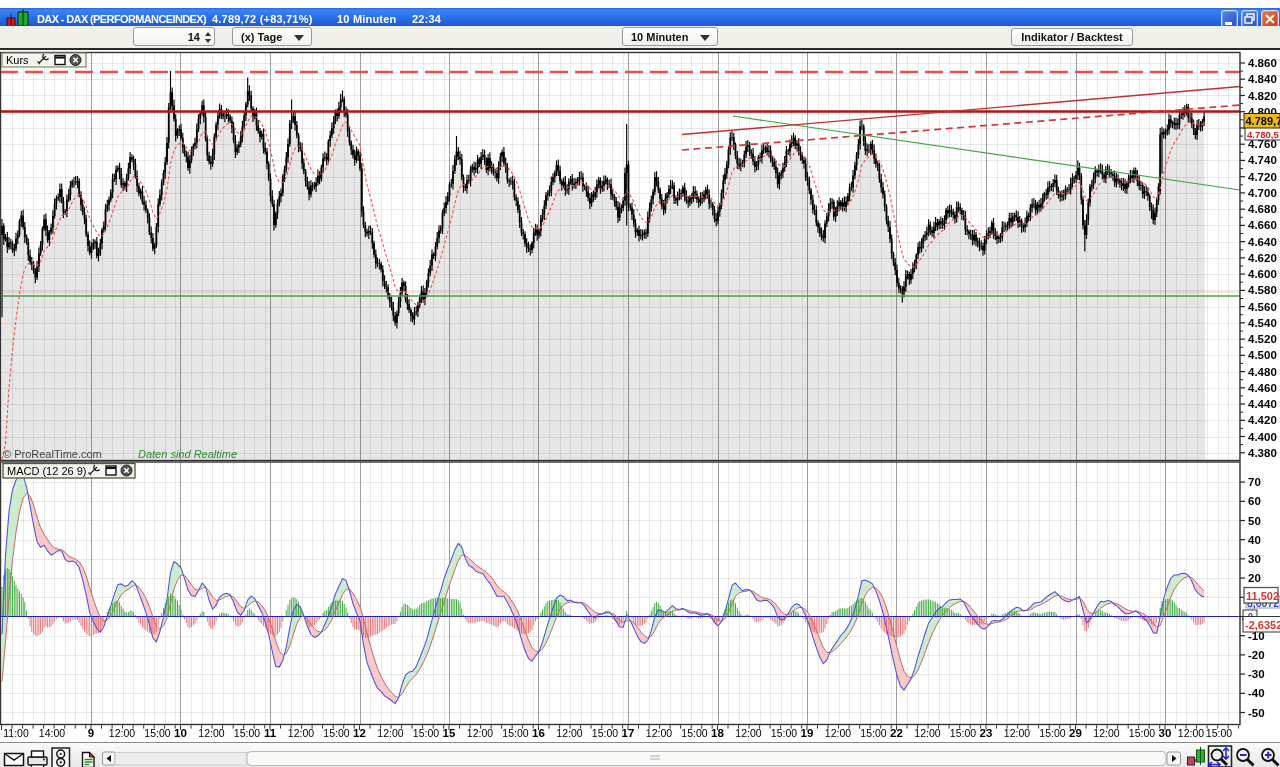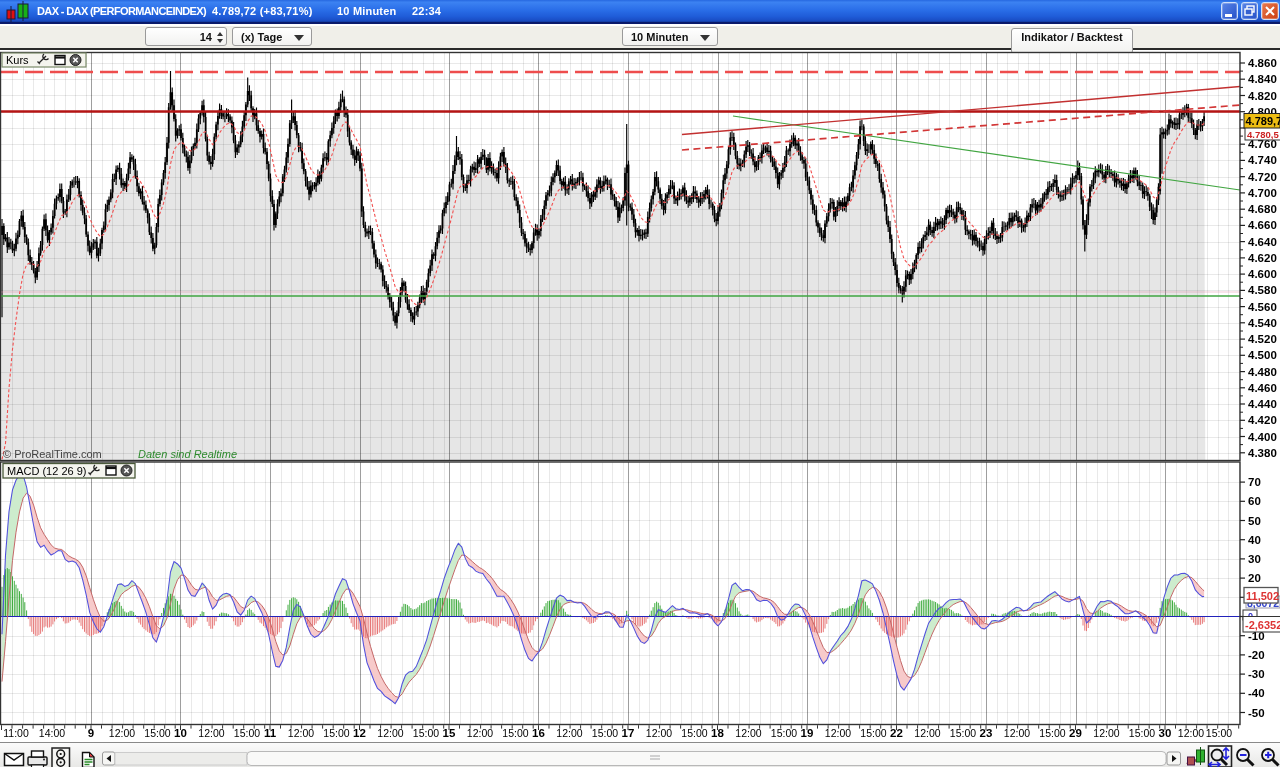--- a/index.html
+++ b/index.html
@@ -1,15 +1,15 @@
 <!DOCTYPE html>
 <html><head><meta charset="utf-8"><style>
 *{margin:0;padding:0;box-sizing:border-box}
 body{width:1280px;height:767px;overflow:hidden;font-family:"Liberation Sans",sans-serif;background:#fff;position:relative}
-.titlebar{position:absolute;left:0;top:0;width:1280px;height:24px;background:linear-gradient(180deg,#2668e0 0%,#3c82f2 10%,#2a6ee8 45%,#1f5cd8 75%,#1a4ec6 92%,#123a9e 100%);border-bottom:2px solid #0a1a6a}
+.titlebar{position:absolute;left:0;top:8px;width:1280px;height:24px;background:linear-gradient(180deg,#2668e0 0%,#3c82f2 10%,#2a6ee8 45%,#1f5cd8 75%,#1a4ec6 92%,#123a9e 100%);border-bottom:2px solid #0a1a6a}
 .ttext{position:absolute;top:5px;font-size:11px;font-weight:bold;color:#fff;letter-spacing:.2px}
 .wbtn{position:absolute;top:2px;width:17px;height:18px;border-radius:3px;border:1px solid #cfe0fa;box-shadow:inset 0 0 0 1px rgba(255,255,255,.25)}
 .toolbar{position:absolute;left:0;top:26px;width:1280px;height:24px;background:#f0efe9;border-bottom:2px solid #2a2a2a}
 .tool{position:absolute;background:linear-gradient(180deg,#ffffff,#f2f2f0);border:1px solid #9a9a9a;border-radius:3px;font-size:11px;font-weight:bold;color:#111}
 .statusbar{position:absolute;left:0;top:742px;width:1280px;height:25px;background:linear-gradient(180deg,#fbfbfb,#e8e8e6);border-top:1px solid #8a8a8a}
 </style></head><body>
 <div class="titlebar">
  <svg width="34" height="24" style="position:absolute;left:2px;top:0">
   <rect x="5" y="10" width="8" height="9" fill="#e01010" stroke="#1a1a3a"></rect>
       <line x1="9" y1="6" x2="9" y2="22" stroke="#1a1a3a"></line>
@@ -25,40 +25,40 @@
       </svg></div>
  <div class="wbtn" style="left:1241px;background:linear-gradient(135deg,#5a86e8,#2450c8)"><svg width="15" height="16">
         <rect x="5" y="3" width="7" height="6" fill="none" stroke="#fff" stroke-width="1.4"></rect>
         <rect x="3" y="6" width="7" height="6" fill="#3560d0" stroke="#fff" stroke-width="1.4"></rect>
       </svg></div>
  <div class="wbtn" style="left:1261px;width:18px;background:linear-gradient(135deg,#e87a50,#cc3d10)"><svg width="16" height="16">
         <path d="M4 4 L12 12 M12 4 L4 12" stroke="#fff" stroke-width="2"></path>
       </svg></div>
 </div>
 <div class="toolbar">
- <div class="tool" style="left:145px;top:1px;width:82px;height:19px">
+ <div class="tool" style="left:133px;top:1px;width:82px;height:19px">
       <span style="position:absolute;right:14px;top:3px">14</span>
    <svg width="10" height="19" style="position:absolute;right:1px;top:0">
         <path d="M5 4 l3 4 h-6 z" fill="#333"></path>
         <path d="M5 15 l3 -4 h-6 z" fill="#333"></path>
       </svg>
     </div>
  <div class="tool" style="left:232px;top:1px;width:80px;height:19px">
       <span style="position:absolute;left:8px;top:3px">(x) Tage</span>
    <svg width="16" height="19" style="position:absolute;right:3px;top:0">
         <path d="M2 7 l5 6 5-6 z" fill="#333"></path>
       </svg>
     </div>
  <div class="tool" style="left:622px;top:1px;width:96px;height:19px">
       <span style="position:absolute;left:8px;top:3px">10 Minuten</span>
    <svg width="16" height="19" style="position:absolute;right:3px;top:0">
         <path d="M2 7 l5 6 5-6 z" fill="#333"></path>
       </svg>
     </div>
- <div class="tool" style="left:1011px;top:2px;width:122px;height:26px;text-align:center"><span style="position:relative;top:2px">Indikator / Backtest</span></div>
+ <div class="tool" style="left:1011px;top:2px;width:122px;height:18px;text-align:center"><span style="position:relative;top:2px">Indikator / Backtest</span></div>
 </div>
 <svg width="1280" height="741" viewBox="0 0 1280 741" style="position:absolute;left:0;top:0;font-family:'Liberation Sans',sans-serif">
     <rect x="0" y="52" width="1280" height="689" fill="#ffffff"></rect>
     <polygon points="2,226.1 5.5,237.6 9,242.4 12.5,250.6 16,238.6 19.5,221 23.1,227.1 26.6,242.3 30.1,262.3 33.6,271.2 37.1,266.2 40.6,245.1 44.1,219.3 47.6,240.3 51.1,227.8 54.6,203.8 58.2,196.9 61.7,200.9 65.2,211.5 68.7,194.7 72.2,181.4 75.7,182.5 79.2,195 82.7,212.7 86.2,234.5 89.7,252.8 93.3,243.3 96.8,255.7 100.3,243.5 103.8,225.5 107.3,205.1 110.8,192.5 114.3,179.3 117.8,167.7 121.3,185.2 124.8,186.4 128.4,168.5 131.9,159.4 135.4,176.1 138.9,193.6 142.4,201.8 145.9,210.5 149.4,232.3 152.9,248.7 156.4,226.9 159.9,194.9 163.5,173 167,142.7 170.5,92.2 174,118.9 177.5,130.4 181,138 184.5,153.8 188,168 191.5,150.2 195,142.8 198.5,118.6 202.1,105.2 205.6,138.9 209.1,161.7 212.6,154.2 216.1,124.6 219.6,109.2 223.1,116.6 226.6,114.1 230.1,120.5 233.6,140.4 237.2,147.4 240.7,136.6 244.2,115.2 247.7,90.9 251.2,108.2 254.7,113.3 258.2,130.9 261.7,134.1 265.2,151.7 268.7,178.5 272.3,204 275.8,213.4 279.3,196.6 282.8,176.4 286.3,157.5 289.8,123.3 293.3,116.3 296.8,135.3 300.3,148.6 303.8,171.3 307.4,186.8 310.9,185.5 314.4,186.5 317.9,175 321.4,167.4 324.9,157.3 328.4,141.2 331.9,128.1 335.4,112.3 338.9,107.2 342.5,99.3 346,114.8 349.5,142.4 353,155.5 356.5,151.3 360,168.4 363.5,225 367,233.4 370.5,232.1 374,254.4 377.5,263.9 381.1,269.5 384.6,286 388.1,296.6 391.6,307.4 395.1,322.8 398.6,302.1 402.1,282.4 405.6,299.7 409.1,309.9 412.6,319.5 416.2,311.4 419.7,297.6 423.2,299.6 426.7,282.1 430.2,265.4 433.7,255.8 437.2,237.7 440.7,228.4 444.2,208.1 447.7,196.1 451.3,183.8 454.8,159.7 458.3,157 461.8,177.1 465.3,187.9 468.8,180.9 472.3,166.8 475.8,168 479.3,163.7 482.8,154.7 486.4,169.7 489.9,168.2 493.4,172.2 496.9,178.2 500.4,156.6 503.9,163.4 507.4,180.2 510.9,181.1 514.4,197.1 517.9,210 521.5,232.7 525,243.3 528.5,248.6 532,243.1 535.5,229.6 539,230.9 542.5,214.7 546,195.3 549.5,190.8 553,177.3 556.5,165.1 560.1,181 563.6,181.7 567.1,189.5 570.6,179.3 574.1,183.5 577.6,179.9 581.1,177.2 584.6,186.8 588.1,198.1 591.6,194.6 595.2,192.2 598.7,180.2 602.2,185.9 605.7,179.6 609.2,184.3 612.7,196.3 616.2,206.7 619.7,207.8 623.2,200.4 626.7,164.6 630.3,207.4 633.8,223.3 637.3,230 640.8,234.8 644.3,232.4 647.8,217.1 651.3,199.2 654.8,177 658.3,189.5 661.8,205.8 665.4,198.2 668.9,188.7 672.4,185.6 675.9,200.4 679.4,194.2 682.9,187.5 686.4,200.6 689.9,197.4 693.4,191.5 696.9,199.5 700.5,197.7 704,194.1 707.5,195 711,204.1 714.5,218.8 718,211.4 721.5,193.1 725,173.4 728.5,149.3 732,137 735.5,155.7 739.1,165.9 742.6,162.2 746.1,146.7 749.6,152.5 753.1,161.6 756.6,164.8 760.1,158.1 763.6,147.7 767.1,151.9 770.6,158.9 774.2,166.4 777.7,184.2 781.2,172.8 784.7,161.8 788.2,151.2 791.7,140.9 795.2,145.4 798.7,151.6 802.2,160 805.7,177.3 809.3,190.3 812.8,210 816.3,222.5 819.8,233.2 823.3,238 826.8,216.3 830.3,203.5 833.8,216.7 837.3,206 840.8,206.2 844.4,207 847.9,195.8 851.4,187.5 854.9,165.3 858.4,144.3 861.9,126.4 865.4,151.1 868.9,149.2 872.4,150.1 875.9,163.9 879.4,179 883,194.6 886.5,220.6 890,239.1 893.5,262.2 897,282.9 900.5,289.7 904,286.8 907.5,274.1 911,274 914.5,264.1 918.1,246.9 921.6,243.2 925.1,234.9 928.6,224.7 932.1,232.9 935.6,222.8 939.1,221.3 942.6,224.7 946.1,210 949.6,210.3 953.2,214.8 956.7,207.2 960.2,210.3 963.7,216.6 967.2,231.3 970.7,235.8 974.2,234.7 977.7,243.4 981.2,246.1 984.7,239 988.3,232.9 991.8,222.7 995.3,236.1 998.8,237 1002.3,226.9 1005.8,225.6 1009.3,218 1012.8,216.4 1016.3,217 1019.8,220.5 1023.4,227.5 1026.9,215.6 1030.4,207.6 1033.9,203.7 1037.4,204.8 1040.9,203.7 1044.4,193.6 1047.9,187.3 1051.4,186.8 1054.9,180 1058.4,194.4 1062,195.5 1065.5,189.3 1069,189.6 1072.5,178 1076,175.1 1079.5,176.1 1083,225.3 1086.5,219.9 1090,186.4 1093.5,178.3 1097.1,172.3 1100.6,169.4 1104.1,178.3 1107.6,170.9 1111.1,173.9 1114.6,182.5 1118.1,180.4 1121.6,186.1 1125.1,189 1128.6,178.4 1132.2,178.1 1135.7,175.2 1139.2,185.8 1142.7,194 1146.2,192 1149.7,206.7 1153.2,220.1 1156.7,200.2 1160.2,134.5 1163.7,134.2 1167.3,129.7 1170.8,123.4 1174.3,125 1177.8,124.6 1181.3,114.8 1184.8,110.6 1188.3,117.7 1191.8,123.6 1195.3,135 1198.8,125.6 1202.4,121.2 1204.1,116.2 1205.3,460.5 2,460.5" fill="#e6e6e6"></polygon>
     <path d="M12.5 52.5V460.5 M12.5 462V724.5 M23.5 52.5V460.5 M23.5 462V724.5 M33.5 52.5V460.5 M33.5 462V724.5 M44.5 52.5V460.5 M44.5 462V724.5 M54.5 52.5V460.5 M54.5 462V724.5 M65.5 52.5V460.5 M65.5 462V724.5 M75.5 52.5V460.5 M75.5 462V724.5 M86.5 52.5V460.5 M86.5 462V724.5 M102.5 52.5V460.5 M102.5 462V724.5 M112.5 52.5V460.5 M112.5 462V724.5 M123.5 52.5V460.5 M123.5 462V724.5 M133.5 52.5V460.5 M133.5 462V724.5 M144.5 52.5V460.5 M144.5 462V724.5 M154.5 52.5V460.5 M154.5 462V724.5 M165.5 52.5V460.5 M165.5 462V724.5 M175.5 52.5V460.5 M175.5 462V724.5 M191.5 52.5V460.5 M191.5 462V724.5 M202.5 52.5V460.5 M202.5 462V724.5 M212.5 52.5V460.5 M212.5 462V724.5 M223.5 52.5V460.5 M223.5 462V724.5 M233.5 52.5V460.5 M233.5 462V724.5 M244.5 52.5V460.5 M244.5 462V724.5 M254.5 52.5V460.5 M254.5 462V724.5 M265.5 52.5V460.5 M265.5 462V724.5 M281.5 52.5V460.5 M281.5 462V724.5 M291.5 52.5V460.5 M291.5 462V724.5 M302.5 52.5V460.5 M302.5 462V724.5 M312.5 52.5V460.5 M312.5 462V724.5 M323.5 52.5V460.5 M323.5 462V724.5 M333.5 52.5V460.5 M333.5 462V724.5 M344.5 52.5V460.5 M344.5 462V724.5 M354.5 52.5V460.5 M354.5 462V724.5 M370.5 52.5V460.5 M370.5 462V724.5 M381.5 52.5V460.5 M381.5 462V724.5 M391.5 52.5V460.5 M391.5 462V724.5 M402.5 52.5V460.5 M402.5 462V724.5 M412.5 52.5V460.5 M412.5 462V724.5 M423.5 52.5V460.5 M423.5 462V724.5 M433.5 52.5V460.5 M433.5 462V724.5 M444.5 52.5V460.5 M444.5 462V724.5 M460.5 52.5V460.5 M460.5 462V724.5 M470.5 52.5V460.5 M470.5 462V724.5 M481.5 52.5V460.5 M481.5 462V724.5 M491.5 52.5V460.5 M491.5 462V724.5 M502.5 52.5V460.5 M502.5 462V724.5 M512.5 52.5V460.5 M512.5 462V724.5 M523.5 52.5V460.5 M523.5 462V724.5 M533.5 52.5V460.5 M533.5 462V724.5 M549.5 52.5V460.5 M549.5 462V724.5 M560.5 52.5V460.5 M560.5 462V724.5 M570.5 52.5V460.5 M570.5 462V724.5 M581.5 52.5V460.5 M581.5 462V724.5 M591.5 52.5V460.5 M591.5 462V724.5 M602.5 52.5V460.5 M602.5 462V724.5 M612.5 52.5V460.5 M612.5 462V724.5 M623.5 52.5V460.5 M623.5 462V724.5 M639.5 52.5V460.5 M639.5 462V724.5 M649.5 52.5V460.5 M649.5 462V724.5 M660.5 52.5V460.5 M660.5 462V724.5 M670.5 52.5V460.5 M670.5 462V724.5 M681.5 52.5V460.5 M681.5 462V724.5 M691.5 52.5V460.5 M691.5 462V724.5 M702.5 52.5V460.5 M702.5 462V724.5 M712.5 52.5V460.5 M712.5 462V724.5 M728.5 52.5V460.5 M728.5 462V724.5 M739.5 52.5V460.5 M739.5 462V724.5 M749.5 52.5V460.5 M749.5 462V724.5 M760.5 52.5V460.5 M760.5 462V724.5 M770.5 52.5V460.5 M770.5 462V724.5 M781.5 52.5V460.5 M781.5 462V724.5 M791.5 52.5V460.5 M791.5 462V724.5 M802.5 52.5V460.5 M802.5 462V724.5 M818.5 52.5V460.5 M818.5 462V724.5 M828.5 52.5V460.5 M828.5 462V724.5 M839.5 52.5V460.5 M839.5 462V724.5 M849.5 52.5V460.5 M849.5 462V724.5 M860.5 52.5V460.5 M860.5 462V724.5 M870.5 52.5V460.5 M870.5 462V724.5 M881.5 52.5V460.5 M881.5 462V724.5 M891.5 52.5V460.5 M891.5 462V724.5 M907.5 52.5V460.5 M907.5 462V724.5 M918.5 52.5V460.5 M918.5 462V724.5 M928.5 52.5V460.5 M928.5 462V724.5 M939.5 52.5V460.5 M939.5 462V724.5 M949.5 52.5V460.5 M949.5 462V724.5 M960.5 52.5V460.5 M960.5 462V724.5 M970.5 52.5V460.5 M970.5 462V724.5 M981.5 52.5V460.5 M981.5 462V724.5 M997.5 52.5V460.5 M997.5 462V724.5 M1007.5 52.5V460.5 M1007.5 462V724.5 M1018.5 52.5V460.5 M1018.5 462V724.5 M1028.5 52.5V460.5 M1028.5 462V724.5 M1039.5 52.5V460.5 M1039.5 462V724.5 M1049.5 52.5V460.5 M1049.5 462V724.5 M1060.5 52.5V460.5 M1060.5 462V724.5 M1070.5 52.5V460.5 M1070.5 462V724.5 M1086.5 52.5V460.5 M1086.5 462V724.5 M1097.5 52.5V460.5 M1097.5 462V724.5 M1107.5 52.5V460.5 M1107.5 462V724.5 M1118.5 52.5V460.5 M1118.5 462V724.5 M1128.5 52.5V460.5 M1128.5 462V724.5 M1139.5 52.5V460.5 M1139.5 462V724.5 M1149.5 52.5V460.5 M1149.5 462V724.5 M1160.5 52.5V460.5 M1160.5 462V724.5 M1176.5 52.5V460.5 M1176.5 462V724.5 M1186.5 52.5V460.5 M1186.5 462V724.5 M1197.5 52.5V460.5 M1197.5 462V724.5 M1207.5 52.5V460.5 M1207.5 462V724.5 M1218.5 52.5V460.5 M1218.5 462V724.5 M1228.5 52.5V460.5 M1228.5 462V724.5 M1239.5 52.5V460.5 M1239.5 462V724.5 M0 63.5H1240 M0 79.5H1240 M0 95.5H1240 M0 112.5H1240 M0 128.5H1240 M0 144.5H1240 M0 160.5H1240 M0 177.5H1240 M0 193.5H1240 M0 209.5H1240 M0 225.5H1240 M0 242.5H1240 M0 258.5H1240 M0 274.5H1240 M0 290.5H1240 M0 307.5H1240 M0 323.5H1240 M0 339.5H1240 M0 355.5H1240 M0 372.5H1240 M0 388.5H1240 M0 404.5H1240 M0 420.5H1240 M0 437.5H1240 M0 453.5H1240 M0 482.5H1240 M0 501.5H1240 M0 520.5H1240 M0 540.5H1240 M0 559.5H1240 M0 578.5H1240 M0 597.5H1240 M0 636.5H1240 M0 655.5H1240 M0 674.5H1240 M0 693.5H1240 M0 712.5H1240" stroke="rgba(0,0,0,0.085)" fill="none"></path>
     <path d="M91.5 52.5V460.5 M91.5 462V724.5 M180.5 52.5V460.5 M180.5 462V724.5 M270.5 52.5V460.5 M270.5 462V724.5 M360.5 52.5V460.5 M360.5 462V724.5 M449.5 52.5V460.5 M449.5 462V724.5 M538.5 52.5V460.5 M538.5 462V724.5 M628.5 52.5V460.5 M628.5 462V724.5 M718.5 52.5V460.5 M718.5 462V724.5 M807.5 52.5V460.5 M807.5 462V724.5 M896.5 52.5V460.5 M896.5 462V724.5 M986.5 52.5V460.5 M986.5 462V724.5 M1076.5 52.5V460.5 M1076.5 462V724.5 M1165.5 52.5V460.5 M1165.5 462V724.5" stroke="rgba(0,0,0,0.38)" fill="none"></path>
     <path d="M2 218.9V317.2 M3.8 223.3V244.9 M5.5 234.1V241.5 M7.3 232.1V253.1 M9 236.9V249.7 M10.8 238.8V249.3 M12.5 240.8V252.9 M14.3 243.7V256.3 M16 232.8V251.2 M17.8 230.4V244.3 M19.5 219.1V237.1 M21.3 210.9V226.7 M23.1 209.7V229.4 M24.8 222.1V242.9 M26.6 234.6V244.7 M28.3 238.4V260.9 M30.1 249.6V264.7 M31.8 256.9V270.1 M33.6 261.1V273.6 M35.3 268.1V283.3 M37.1 260.9V280 M38.9 247.6V271.9 M40.6 241V255.7 M42.4 226.4V250.8 M44.1 214.5V231.1 M45.9 213.6V235.9 M47.6 225.5V242.7 M49.4 230.1V246 M51.1 223.6V234.7 M52.9 210.3V233.5 M54.6 198.6V218.4 M56.4 195.4V209.5 M58.2 193.5V200.8 M59.9 183.5V202.6 M61.7 183.4V203.3 M63.4 197.1V218.1 M65.2 208.9V214.8 M66.9 194.5V217.2 M68.7 189V202 M70.4 181V200.4 M72.2 179.6V188 M74 177V187.5 M75.7 176.1V185 M77.5 175.9V188.2 M79.2 178.3V197.5 M81 191.3V210.8 M82.7 199.6V215.2 M84.5 207.3V224.2 M86.2 215V237 M88 231.5V251.5 M89.7 240.6V255.3 M91.5 241.9V258.5 M93.3 239.1V250.1 M95 239.6V249 M96.8 237V258.2 M98.5 247.7V261.4 M100.3 238.7V256 M102 227.8V249.2 M103.8 221.5V232.7 M105.5 203.7V231.2 M107.3 199.7V211.9 M109 196.5V210.7 M110.8 189.2V202.2 M112.6 173.7V198.2 M114.3 173.4V181.9 M116.1 165.6V185 M117.8 165.3V172.1 M119.6 162.8V179.5 M121.3 168.1V187.7 M123.1 178.4V190.9 M124.8 181V189 M126.6 173.7V192.1 M128.4 162.7V180.6 M130.1 152.1V174.1 M131.9 154.3V162 M133.6 155.8V170 M135.4 158.8V178.7 M137.1 170.6V192 M138.9 182.7V196.2 M140.6 188.4V199.3 M142.4 186.1V204.4 M144.1 196.1V210.5 M145.9 200.4V213.1 M147.7 208.6V223.4 M149.4 213.2V234.9 M151.2 226.5V243.6 M152.9 233V251.3 M154.7 242.7V254.3 M156.4 223V247.8 M158.2 198.4V232.5 M159.9 189.5V206.6 M161.7 179.2V200.6 M163.5 169.9V185.2 M165.2 157V178.7 M167 137V164.9 M168.7 103.1V148.4 M170.5 71.1V109.8 M172.2 87.4V110.9 M174 99.5V121.6 M175.7 114.2V141.4 M177.5 128.2V138.4 M179.2 125.2V136.1 M181 123.7V140.6 M182.8 132.8V153.3 M184.5 144.6V156.4 M186.3 150.4V162.5 M188 151.4V170.7 M189.8 154.9V173.7 M191.5 146.4V163.2 M193.3 143.5V155.9 M195 137.8V148.7 M196.8 123.5V148.5 M198.5 114.2V132 M200.3 111.1V124.3 M202.1 100.8V115.6 M203.8 99.4V122.5 M205.6 111.8V141.6 M207.3 136.2V161 M209.1 151.7V164.4 M210.8 156.1V169.7 M212.6 148.8V166.8 M214.3 133.2V159.9 M216.1 121.7V139.4 M217.9 110.8V130.2 M219.6 103.5V118.7 M221.4 105V119 M223.1 111.2V119.3 M224.9 111.6V122.2 M226.6 108.3V119 M228.4 109.2V122.2 M230.1 114.2V123.3 M231.9 116.5V133.2 M233.6 121.9V143.2 M235.4 135.1V158 M237.2 144.2V155.1 M238.9 141.2V153 M240.7 131.3V147.2 M242.4 120.8V142.3 M244.2 111.3V129.2 M245.9 102V120.9 M247.7 77.6V107.2 M249.4 85.2V100.9 M251.2 90.7V111 M253 106.2V122 M254.7 109V119.2 M256.5 107.6V130.8 M258.2 120V133.7 M260 128.1V142.4 M261.7 130.5V139.6 M263.5 128.6V153.6 M265.2 142.5V154.5 M267 148.1V169.5 M268.7 161.2V181.3 M270.5 173.4V201.7 M272.3 190.3V206.9 M274 199.7V230.6 M275.8 211.5V227.8 M277.5 199.2V219 M279.3 190.9V206.6 M281 188.4V202.3 M282.8 173.9V196.2 M284.5 165.7V182.1 M286.3 151.9V172.4 M288 138.6V163.1 M289.8 120V146.8 M291.6 99.5V128.9 M293.3 111V123.1 M295.1 110.6V130.6 M296.8 120.9V138.2 M298.6 133V152.3 M300.3 141.9V151.5 M302.1 142.8V168.9 M303.8 158.6V174.2 M305.6 169.1V186.5 M307.4 176.8V189.7 M309.1 181.1V200.2 M310.9 180.3V197.5 M312.6 182.3V191.2 M314.4 181.9V189.4 M316.1 177.3V192.1 M317.9 169.5V185.6 M319.6 171.2V184.3 M321.4 164.8V181.6 M323.1 153.3V173 M324.9 151.6V161.2 M326.7 152.9V165.3 M328.4 139.3V162.6 M330.2 130.8V146.8 M331.9 122.4V138.2 M333.7 116.2V133.7 M335.4 109.6V124.1 M337.2 108.6V121.5 M338.9 101.7V118.8 M340.7 93.8V112.8 M342.5 90.6V102.3 M344.2 96.4V117.1 M346 106.4V117.7 M347.7 109.1V137.1 M349.5 127.3V145.4 M351.2 140.3V155 M353 144.8V158.5 M354.7 149.8V165.7 M356.5 146.5V163.1 M358.2 149V161 M360 151.4V171.3 M361.8 162.7V217.1 M363.5 206.2V228 M365.3 221.8V237.2 M367 228.4V236.4 M368.8 225.7V238.9 M370.5 225.4V235.1 M372.3 228.1V248.8 M374 240.8V257.4 M375.8 249.5V268.8 M377.5 257.5V266.9 M379.3 259.1V269.5 M381.1 261.7V272.5 M382.8 265.2V286.6 M384.6 275.3V289 M386.3 280.9V292.7 M388.1 284.3V299.6 M389.8 293V307.8 M391.6 296.8V310.4 M393.3 301.8V321.2 M395.1 312V325.8 M396.9 310.4V328.4 M398.6 297V316.2 M400.4 287.1V307.7 M402.1 278.1V295.9 M403.9 280.5V291.5 M405.6 281.4V302.8 M407.4 293.9V309.8 M409.1 299.3V313 M410.9 307.4V321.7 M412.6 312.3V322.6 M414.4 306.9V325.1 M416.2 306V315.6 M417.9 301.8V316.9 M419.7 294.5V308.3 M421.4 285.9V303.1 M423.2 285.5V302.7 M424.9 287.9V305.2 M426.7 279.8V295 M428.4 268.4V287.6 M430.2 259.7V276.3 M432 249.6V271 M433.7 252.2V258.9 M435.5 242V261.3 M437.2 232.1V249.3 M439 225.2V243.3 M440.7 225.3V233.6 M442.5 209.8V233.9 M444.2 202.6V216.3 M446 196.3V213.6 M447.7 192.3V205 M449.5 181.8V201.6 M451.3 178.8V187.6 M453 165.1V189.4 M454.8 155.2V174 M456.5 136.1V165.2 M458.3 147V160.1 M460 151.3V164.7 M461.8 154.1V180.3 M463.5 174.5V192.7 M465.3 183.5V191 M467 174.7V193.4 M468.8 174.8V184 M470.6 165.8V186.4 M472.3 163.8V172.4 M474.1 161.6V175.5 M475.8 162.3V173.1 M477.6 155.1V173.5 M479.3 157.3V166.9 M481.1 152.1V169.3 M482.8 148.9V159.9 M484.6 149.8V165.1 M486.4 157.2V172.9 M488.1 153.9V175.2 M489.9 152.2V171.4 M491.6 161.3V173.7 M493.4 163.5V175.4 M495.1 169V178.4 M496.9 167.6V181.4 M498.6 161.2V183.7 M500.4 152.7V170.1 M502.1 149.6V162.1 M503.9 147.1V166.6 M505.7 157.6V173 M507.4 162.9V183.4 M509.2 178.2V187.1 M510.9 176.8V184.9 M512.7 175.4V189.6 M514.4 178.9V200.4 M516.2 194.3V206.2 M517.9 197.2V213.2 M519.7 204.5V228 M521.5 217V236 M523.2 229.1V239.5 M525 231.3V246.5 M526.7 238.2V252.9 M528.5 241.7V251.9 M530.2 244.3V255.5 M532 241.2V253.3 M533.7 227.9V248.5 M535.5 223.8V235.7 M537.2 224.6V240.8 M539 228.4V238.6 M540.8 214.9V236.4 M542.5 209.1V222 M544.3 200.3V220.1 M546 192V209 M547.8 190.1V200.8 M549.5 185.5V196.4 M551.3 176.4V196.3 M553 173.2V185.3 M554.8 170.6V182.7 M556.5 160.4V176.1 M558.3 159.4V176 M560.1 165.8V184.3 M561.8 178.8V190.8 M563.6 177.5V188.6 M565.3 176V195.8 M567.1 184.3V193.7 M568.8 178.3V195 M570.6 175.9V184.6 M572.3 173.9V190.6 M574.1 177.9V188.5 M575.9 178.3V188.9 M577.6 177.3V185.4 M579.4 171.9V185.4 M581.1 171.1V180.5 M582.9 172.7V191.7 M584.6 184.5V190.1 M586.4 182.4V196.7 M588.1 185.5V201.5 M589.9 193.1V208.9 M591.6 191.9V206.8 M593.4 190.9V202.1 M595.2 186.7V200.1 M596.9 179.2V197.7 M598.7 176.7V188 M600.4 177.3V193.8 M602.2 180.8V191.8 M603.9 175.5V191.4 M605.7 175.4V184.6 M607.4 177.6V190 M609.2 179.7V188 M611 178.5V200 M612.7 189.8V199.7 M614.5 194V206.4 M616.2 196.9V210.1 M618 201.1V222.9 M619.7 202.5V220.9 M621.5 204.6V213.3 M623.2 197.2V211.3 M625 167.6V205.8 M626.7 123.9V225.4 M628.5 160.7V211.2 M630.3 203.4V210.8 M632 202.5V220 M633.8 208.9V226.8 M635.5 218.7V237.7 M637.3 228V235.7 M639 225.7V241.5 M640.8 229.1V239.6 M642.5 229.6V240.5 M644.3 229.5V238.6 M646 228.8V239.1 M647.8 211.6V237.1 M649.6 202.6V222.5 M651.3 195.6V211.6 M653.1 189V204.6 M654.8 171.9V195.2 M656.6 171.3V186.6 M658.3 176.9V193 M660.1 187.6V204 M661.8 194.1V209.3 M663.6 200.1V215.3 M665.4 193.2V213.4 M667.1 192.1V203.6 M668.9 184.9V198.1 M670.6 180.1V194.1 M672.4 180.2V189.2 M674.1 182.2V204 M675.9 195.5V203.9 M677.6 191.5V205.8 M679.4 188.5V200.3 M681.1 189.2V199.6 M682.9 185.2V196.8 M684.7 182.7V201.4 M686.4 190.3V204.1 M688.2 195.9V207.7 M689.9 195.2V205.9 M691.7 193.3V204 M693.4 185.9V202.2 M695.2 186.3V198.9 M696.9 190.5V203 M698.7 196.1V207.8 M700.5 192.3V206 M702.2 192.1V204 M704 190.3V202.2 M705.7 187.1V199.5 M707.5 184.7V198.6 M709.2 189.3V209.2 M711 199.4V207.7 M712.7 202.2V215.5 M714.5 205.7V222.3 M716.2 213V226.3 M718 206.4V224.6 M719.8 202.9V216.8 M721.5 189.4V209.2 M723.3 174.8V198.5 M725 168V183.9 M726.8 161.1V178.8 M728.5 146.4V168.2 M730.3 132.2V154.7 M732 131.2V141 M733.8 132.7V149.9 M735.5 142.5V159.3 M737.3 151.1V169 M739.1 157.9V169.5 M740.8 158.6V171.2 M742.6 159.8V167 M744.3 150.4V167.5 M746.1 141V158 M747.8 140V152 M749.6 142.1V156.1 M751.3 149.3V158.7 M753.1 148V165.3 M754.9 156V172.4 M756.6 160.9V170.7 M758.4 154.9V170.1 M760.1 152.5V161.8 M761.9 144.6V163.4 M763.6 143.1V154 M765.4 145.5V153 M767.1 143.3V155.6 M768.9 145.1V157.2 M770.6 145.7V162.5 M772.4 156V166.9 M774.2 158.1V170 M775.9 160.9V178.4 M777.7 167.6V187.9 M779.4 172.1V189.5 M781.2 170.1V179.5 M782.9 163V178.1 M784.7 156V171.8 M786.4 146V167.1 M788.2 148.5V154.9 M790 139.6V156.5 M791.7 135.2V147.8 M793.5 132.8V146.2 M795.2 135.2V149.1 M797 139.8V150.7 M798.7 138V155.4 M800.5 146.3V160.8 M802.2 152.2V163.7 M804 156.9V168.8 M805.7 158.3V181 M807.5 171.7V185.8 M809.3 176.5V194 M811 188.1V204.8 M812.8 194.8V213.7 M814.5 204.2V215.3 M816.3 205.4V226.2 M818 220.3V232.7 M819.8 223.3V237 M821.5 227.5V240.5 M823.3 230.1V241.7 M825 220.3V243.3 M826.8 213V227.1 M828.6 203.3V221.6 M830.3 197.9V212.5 M832.1 198.3V208.7 M833.8 199.5V220.5 M835.6 207.1V222 M837.3 200.3V215.9 M839.1 197.2V211.3 M840.8 199.9V210 M842.6 197.9V211.4 M844.4 196.6V210.7 M846.1 196.5V212.2 M847.9 193.1V205.3 M849.6 183.6V201 M851.4 181.7V191.3 M853.1 170.1V192.8 M854.9 161.8V179.3 M856.6 152V170.5 M858.4 139.1V158.7 M860.1 120.6V149.5 M861.9 119.8V130.2 M863.7 124.3V146.1 M865.4 136.2V154.9 M867.2 143.5V156.3 M868.9 144.3V153.1 M870.7 141.6V154.4 M872.4 140V154 M874.2 144.5V164 M875.9 153.4V167.7 M877.7 160.7V171.1 M879.4 162.7V182.8 M881.2 173.7V192.7 M883 181.9V198.4 M884.7 190.6V211.5 M886.5 203.9V224.4 M888.2 215.7V232.1 M890 221.1V242.9 M891.7 234.5V258.9 M893.5 251.7V266 M895.2 257.9V275.3 M897 264.4V286.8 M898.8 277.8V293.3 M900.5 285.2V293.6 M902.3 286.1V302.5 M904 281.3V297.4 M905.8 270V291.9 M907.5 270.5V279.3 M909.3 271.4V285 M911 268.9V283.7 M912.8 262.6V279.2 M914.5 259.8V272.2 M916.3 253.2V269.3 M918.1 242.4V259 M919.8 241.1V253.5 M921.6 238.3V252.3 M923.3 234.6V248.4 M925.1 231V241 M926.8 226.8V240 M928.6 219.3V236.3 M930.3 221.4V235.1 M932.1 226.8V236.8 M933.9 221.8V238 M935.6 217.1V231 M937.4 218.7V230.4 M939.1 219V229.2 M940.9 216.5V228.9 M942.6 218V228.6 M944.4 215.3V229.8 M946.1 207.8V224 M947.9 205.8V218.4 M949.6 204.6V217.2 M951.4 205V216.9 M953.2 208.7V218.7 M954.9 211.4V223.6 M956.7 201.8V222.5 M958.4 201.4V212.3 M960.2 203.2V214.3 M961.9 207.7V220.1 M963.7 210V220.6 M965.4 210.9V234.9 M967.2 225.3V235.3 M968.9 229.4V239.2 M970.7 229.7V239.8 M972.5 230.1V245.5 M974.2 229.6V244.4 M976 232V246.2 M977.7 237.4V247.4 M979.5 237.8V251.3 M981.2 240.6V250.1 M983 242.6V255.7 M984.7 236.1V254.5 M986.5 230.3V244.1 M988.3 227.2V239.5 M990 226.7V238 M991.8 220.6V235 M993.5 218V238.8 M995.3 228V240.1 M997 231.3V244 M998.8 234.7V242.9 M1000.5 233V242.7 M1002.3 221.3V241.6 M1004 221.4V232 M1005.8 222.4V230.7 M1007.6 221.5V230.7 M1009.3 212.7V228.7 M1011.1 212.4V227.3 M1012.8 212.4V226.2 M1014.6 212.8V221.4 M1016.3 210.3V221.1 M1018.1 211.3V228 M1019.8 215.9V226.9 M1021.6 218.5V232.8 M1023.4 223.2V231.7 M1025.1 217.4V232.5 M1026.9 210.5V227.1 M1028.6 212.8V222 M1030.4 204V221 M1032.1 198.7V212.6 M1033.9 198.1V208.3 M1035.6 200V215.5 M1037.4 202.1V214.5 M1039.1 199.8V212.6 M1040.9 198V211.6 M1042.7 193.3V208.8 M1044.4 191.7V201.7 M1046.2 189V199.8 M1047.9 181.5V198.8 M1049.7 180.9V192.3 M1051.4 183.4V190.9 M1053.2 179.1V191.9 M1054.9 174.5V187 M1056.7 174.7V195.1 M1058.4 186.7V198.5 M1060.2 191.3V201.8 M1062 190.2V200.9 M1063.7 189.8V200.5 M1065.5 185.2V199.6 M1067.2 186.9V194.3 M1069 184.3V193.7 M1070.7 177.6V194.6 M1072.5 173.3V187.5 M1074.2 175.8V183.6 M1076 171V182.7 M1077.8 160.4V180.1 M1079.5 162.7V180.3 M1081.3 173.1V204.6 M1083 196.2V229.4 M1084.8 219.9V251.4 M1086.5 214.3V238.9 M1088.3 198.6V224.9 M1090 183.9V206.5 M1091.8 179.9V191.4 M1093.5 172.5V189 M1095.3 166.3V183.2 M1097.1 168.9V176.5 M1098.8 164.6V177.3 M1100.6 163.2V173.6 M1102.3 164.4V179.6 M1104.1 171.9V182.5 M1105.8 165.9V183.3 M1107.6 164V175.1 M1109.3 165.5V177.5 M1111.1 169V178.1 M1112.9 171V180.8 M1114.6 170.6V186.7 M1116.4 172.9V187.5 M1118.1 174.3V184.6 M1119.9 178.3V187.8 M1121.6 178.3V190.3 M1123.4 178V191 M1125.1 178.9V193.2 M1126.9 181V193.9 M1128.6 174.4V187.6 M1130.4 169.9V183.3 M1132.2 170.2V182.3 M1133.9 167.4V183.1 M1135.7 167.4V179.4 M1137.4 169.9V186.3 M1139.2 175.7V190 M1140.9 180.9V190.7 M1142.7 182.5V198.3 M1144.4 186.3V199 M1146.2 185.4V196.2 M1147.9 187.4V200.7 M1149.7 193.8V210.9 M1151.5 202.4V218.9 M1153.2 204.3V224.3 M1155 207.5V225 M1156.7 197.3V216.9 M1158.5 183.2V205.1 M1160.2 128V194.5 M1162 126.7V173.8 M1163.7 128.5V138.4 M1165.5 128.5V139.1 M1167.3 124.6V135.5 M1169 113.6V134.6 M1170.8 114.9V127.7 M1172.5 120.5V128.3 M1174.3 117.8V129.3 M1176 117.5V129.9 M1177.8 118.3V128.9 M1179.5 111.9V129.5 M1181.3 110.6V119.1 M1183 107.3V119.7 M1184.8 105.2V117.2 M1186.6 103.7V115.4 M1188.3 104V121.9 M1190.1 112.4V123.1 M1191.8 112.6V127.9 M1193.6 119.5V135 M1195.3 127.9V139.3 M1197.1 119.9V139.9 M1198.8 118.9V129.9 M1200.6 120.9V131.4 M1202.4 119V130.9 M1204.1 112V126.1" stroke="#000" stroke-width="1.15" fill="none"></path>
     <path d="M2 235.1V226.1 M3.8 226.1V239.2 M5.5 239.2V237.6 M7.3 237.6V247.3 M9 247.3V242.4 M10.8 242.4V243.5 M12.5 243.5V250.6 M14.3 250.6V248.8 M16 248.8V238.6 M17.8 238.6V234.7 M19.5 234.7V221 M21.3 221V215.4 M23.1 215.4V227.1 M24.8 227.1V237.1 M26.6 237.1V242.3 M28.3 242.3V255.2 M30.1 255.2V262.3 M31.8 262.3V264.4 M33.6 264.4V271.2 M35.3 271.2V277.6 M37.1 277.6V266.2 M38.9 266.2V253.3 M40.6 253.3V245.1 M42.4 245.1V228.7 M44.1 228.7V219.3 M45.9 219.3V230.2 M47.6 230.2V240.3 M49.4 240.3V232.3 M51.1 232.3V227.8 M52.9 227.8V215.9 M54.6 215.9V203.8 M56.4 203.8V198.4 M58.2 198.4V196.9 M59.9 196.9V188.9 M61.7 188.9V200.9 M63.4 200.9V212.4 M65.2 212.4V211.5 M66.9 211.5V199.5 M68.7 199.5V194.7 M70.4 194.7V185.5 M72.2 185.5V181.4 M74 181.4V181.8 M75.7 181.8V182.5 M77.5 182.5V181 M79.2 181V195 M81 195V205.1 M82.7 205.1V212.7 M84.5 212.7V218.5 M86.2 218.5V234.5 M88 234.5V245.8 M89.7 245.8V252.8 M91.5 252.8V247.6 M93.3 247.6V243.3 M95 243.3V241.7 M96.8 241.7V255.7 M98.5 255.7V253.5 M100.3 253.5V243.5 M102 243.5V230.1 M103.8 230.1V225.5 M105.5 225.5V209.3 M107.3 209.3V205.1 M109 205.1V199.6 M110.8 199.6V192.5 M112.6 192.5V179 M114.3 179V179.3 M116.1 179.3V169.6 M117.8 169.6V167.7 M119.6 167.7V173.8 M121.3 173.8V185.2 M123.1 185.2V183 M124.8 183V186.4 M126.6 186.4V178 M128.4 178V168.5 M130.1 168.5V157.2 M131.9 157.2V159.4 M133.6 159.4V164.3 M135.4 164.3V176.1 M137.1 176.1V186.3 M138.9 186.3V193.6 M140.6 193.6V191.2 M142.4 191.2V201.8 M144.1 201.8V204.8 M145.9 204.8V210.5 M147.7 210.5V217.8 M149.4 217.8V232.3 M151.2 232.3V237.9 M152.9 237.9V248.7 M154.7 248.7V245.2 M156.4 245.2V226.9 M158.2 226.9V204 M159.9 204V194.9 M161.7 194.9V182.6 M163.5 182.6V173 M165.2 173V162.3 M167 162.3V142.7 M168.7 142.7V107.2 M170.5 107.2V92.2 M172.2 92.2V105.2 M174 105.2V118.9 M175.7 118.9V135.7 M177.5 135.7V130.4 M179.2 130.4V129.3 M181 129.3V138 M182.8 138V147.6 M184.5 147.6V153.8 M186.3 153.8V156.8 M188 156.8V168 M189.8 168V160.5 M191.5 160.5V150.2 M193.3 150.2V146.1 M195 146.1V142.8 M196.8 142.8V129.3 M198.5 129.3V118.6 M200.3 118.6V112.9 M202.1 112.9V105.2 M203.8 105.2V116.9 M205.6 116.9V138.9 M207.3 138.9V155.4 M209.1 155.4V161.7 M210.8 161.7V164 M212.6 164V154.2 M214.3 154.2V136.7 M216.1 136.7V124.6 M217.9 124.6V116 M219.6 116V109.2 M221.4 109.2V113.3 M223.1 113.3V116.6 M224.9 116.6V116.3 M226.6 116.3V114.1 M228.4 114.1V116.5 M230.1 116.5V120.5 M231.9 120.5V127.6 M233.6 127.6V140.4 M235.4 140.4V152.3 M237.2 152.3V147.4 M238.9 147.4V144.5 M240.7 144.5V136.6 M242.4 136.6V126.4 M244.2 126.4V115.2 M245.9 115.2V104.4 M247.7 104.4V90.9 M249.4 90.9V95.3 M251.2 95.3V108.2 M253 108.2V116.4 M254.7 116.4V113.3 M256.5 113.3V125.2 M258.2 125.2V130.9 M260 130.9V136.8 M261.7 136.8V134.1 M263.5 134.1V148 M265.2 148V151.7 M267 151.7V163.9 M268.7 163.9V178.5 M270.5 178.5V196 M272.3 196V204 M274 204V225 M275.8 225V213.4 M277.5 213.4V203.8 M279.3 203.8V196.6 M281 196.6V193.3 M282.8 193.3V176.4 M284.5 176.4V169.6 M286.3 169.6V157.5 M288 157.5V144 M289.8 144V123.3 M291.6 123.3V120.3 M293.3 120.3V116.3 M295.1 116.3V125 M296.8 125V135.3 M298.6 135.3V146.7 M300.3 146.7V148.6 M302.1 148.6V163.3 M303.8 163.3V171.3 M305.6 171.3V180.9 M307.4 180.9V186.8 M309.1 186.8V194.6 M310.9 194.6V185.5 M312.6 185.5V185.3 M314.4 185.3V186.5 M316.1 186.5V182.7 M317.9 182.7V175 M319.6 175V178.7 M321.4 178.7V167.4 M323.1 167.4V158.3 M324.9 158.3V157.3 M326.7 157.3V159.7 M328.4 159.7V141.2 M330.2 141.2V135.3 M331.9 135.3V128.1 M333.7 128.1V121.2 M335.4 121.2V112.3 M337.2 112.3V115.9 M338.9 115.9V107.2 M340.7 107.2V99.2 M342.5 99.2V99.3 M344.2 99.3V111.6 M346 111.6V114.8 M347.7 114.8V131.5 M349.5 131.5V142.4 M351.2 142.4V149.4 M353 149.4V155.5 M354.7 155.5V160.1 M356.5 160.1V151.3 M358.2 151.3V155.4 M360 155.4V168.4 M361.8 168.4V211.5 M363.5 211.5V225 M365.3 225V231.6 M367 231.6V233.4 M368.8 233.4V231 M370.5 231V232.1 M372.3 232.1V243.2 M374 243.2V254.4 M375.8 254.4V263.2 M377.5 263.2V263.9 M379.3 263.9V263.7 M381.1 263.7V269.5 M382.8 269.5V281 M384.6 281V286 M386.3 286V287.2 M388.1 287.2V296.6 M389.8 296.6V302.3 M391.6 302.3V307.4 M393.3 307.4V315.6 M395.1 315.6V322.8 M396.9 322.8V313.2 M398.6 313.2V302.1 M400.4 302.1V292.9 M402.1 292.9V282.4 M403.9 282.4V285.9 M405.6 285.9V299.7 M407.4 299.7V304.3 M409.1 304.3V309.9 M410.9 309.9V316.1 M412.6 316.1V319.5 M414.4 319.5V312.5 M416.2 312.5V311.4 M417.9 311.4V305.2 M419.7 305.2V297.6 M421.4 297.6V291.1 M423.2 291.1V299.6 M424.9 299.6V291.9 M426.7 291.9V282.1 M428.4 282.1V273.2 M430.2 273.2V265.4 M432 265.4V254.3 M433.7 254.3V255.8 M435.5 255.8V246.2 M437.2 246.2V237.7 M439 237.7V230.5 M440.7 230.5V228.4 M442.5 228.4V213.2 M444.2 213.2V208.1 M446 208.1V201.9 M447.7 201.9V196.1 M449.5 196.1V184.4 M451.3 184.4V183.8 M453 183.8V170.9 M454.8 170.9V159.7 M456.5 159.7V151.4 M458.3 151.4V157 M460 157V159.2 M461.8 159.2V177.1 M463.5 177.1V187.2 M465.3 187.2V187.9 M467 187.9V180.3 M468.8 180.3V180.9 M470.6 180.9V169.3 M472.3 169.3V166.8 M474.1 166.8V169.9 M475.8 169.9V168 M477.6 168V159.3 M479.3 159.3V163.7 M481.1 163.7V156.7 M482.8 156.7V154.7 M484.6 154.7V159.6 M486.4 159.6V169.7 M488.1 169.7V157.9 M489.9 157.9V168.2 M491.6 168.2V166.6 M493.4 166.6V172.2 M495.1 172.2V172.9 M496.9 172.9V178.2 M498.6 178.2V166.9 M500.4 166.9V156.6 M502.1 156.6V152 M503.9 152V163.4 M505.7 163.4V167.5 M507.4 167.5V180.2 M509.2 180.2V181.6 M510.9 181.6V181.1 M512.7 181.1V184.1 M514.4 184.1V197.1 M516.2 197.1V200.8 M517.9 200.8V210 M519.7 210V222.5 M521.5 222.5V232.7 M523.2 232.7V234 M525 234V243.3 M526.7 243.3V247.4 M528.5 247.4V248.6 M530.2 248.6V250 M532 250V243.1 M533.7 243.1V232.4 M535.5 232.4V229.6 M537.2 229.6V235.3 M539 235.3V230.9 M540.8 230.9V218.8 M542.5 218.8V214.7 M544.3 214.7V205.7 M546 205.7V195.3 M547.8 195.3V193.1 M549.5 193.1V190.8 M551.3 190.8V182 M553 182V177.3 M554.8 177.3V172.8 M556.5 172.8V165.1 M558.3 165.1V170.6 M560.1 170.6V181 M561.8 181V185.3 M563.6 185.3V181.7 M565.3 181.7V190.3 M567.1 190.3V189.5 M568.8 189.5V181.3 M570.6 181.3V179.3 M572.3 179.3V185.1 M574.1 185.1V183.5 M575.9 183.5V182.1 M577.6 182.1V179.9 M579.4 179.9V176.9 M581.1 176.9V177.2 M582.9 177.2V186.3 M584.6 186.3V186.8 M586.4 186.8V191.3 M588.1 191.3V198.1 M589.9 198.1V203.4 M591.6 203.4V194.6 M593.4 194.6V196.7 M595.2 196.7V192.2 M596.9 192.2V184.6 M598.7 184.6V180.2 M600.4 180.2V188.4 M602.2 188.4V185.9 M603.9 185.9V181.2 M605.7 181.2V179.6 M607.4 179.6V184.6 M609.2 184.6V184.3 M611 184.3V194.6 M612.7 194.6V196.3 M614.5 196.3V200.9 M616.2 200.9V206.7 M618 206.7V217.5 M619.7 217.5V207.8 M621.5 207.8V207.9 M623.2 207.9V200.4 M625 200.4V173 M626.7 173V164.6 M628.5 164.6V205.8 M630.3 205.8V207.4 M632 207.4V214.6 M633.8 214.6V223.3 M635.5 223.3V232.3 M637.3 232.3V230 M639 230V236.1 M640.8 236.1V234.8 M642.5 234.8V235.1 M644.3 235.1V232.4 M646 232.4V233.7 M647.8 233.7V217.1 M649.6 217.1V208.1 M651.3 208.1V199.2 M653.1 199.2V191.7 M654.8 191.7V177 M656.6 177V181.3 M658.3 181.3V189.5 M660.1 189.5V198.7 M661.8 198.7V205.8 M663.6 205.8V209.9 M665.4 209.9V198.2 M667.1 198.2V194.6 M668.9 194.6V188.7 M670.6 188.7V185.7 M672.4 185.7V185.6 M674.1 185.6V198.6 M675.9 198.6V200.4 M677.6 200.4V196.8 M679.4 196.8V194.2 M681.1 194.2V193.3 M682.9 193.3V187.5 M684.7 187.5V196.1 M686.4 196.1V200.6 M688.2 200.6V202.4 M689.9 202.4V197.4 M691.7 197.4V198.7 M693.4 198.7V191.5 M695.2 191.5V193.5 M696.9 193.5V199.5 M698.7 199.5V202.5 M700.5 202.5V197.7 M702.2 197.7V198.6 M704 198.6V194.1 M705.7 194.1V189.7 M707.5 189.7V195 M709.2 195V203.9 M711 203.9V204.1 M712.7 204.1V210.1 M714.5 210.1V218.8 M716.2 218.8V221 M718 221V211.4 M719.8 211.4V205.6 M721.5 205.6V193.1 M723.3 193.1V180.3 M725 180.3V173.4 M726.8 173.4V164.6 M728.5 164.6V149.3 M730.3 149.3V137.4 M732 137.4V137 M733.8 137V144.6 M735.5 144.6V155.7 M737.3 155.7V163.6 M739.1 163.6V165.9 M740.8 165.9V163.4 M742.6 163.4V162.2 M744.3 162.2V154.4 M746.1 154.4V146.7 M747.8 146.7V145.3 M749.6 145.3V152.5 M751.3 152.5V153.4 M753.1 153.4V161.6 M754.9 161.6V167 M756.6 167V164.8 M758.4 164.8V157.3 M760.1 157.3V158.1 M761.9 158.1V150.4 M763.6 150.4V147.7 M765.4 147.7V147.5 M767.1 147.5V151.9 M768.9 151.9V150.8 M770.6 150.8V158.9 M772.4 158.9V161.6 M774.2 161.6V166.4 M775.9 166.4V173.1 M777.7 173.1V184.2 M779.4 184.2V175.8 M781.2 175.8V172.8 M782.9 172.8V168.1 M784.7 168.1V161.8 M786.4 161.8V150.4 M788.2 150.4V151.2 M790 151.2V144.1 M791.7 144.1V140.9 M793.5 140.9V137.7 M795.2 137.7V145.4 M797 145.4V143.6 M798.7 143.6V151.6 M800.5 151.6V155.5 M802.2 155.5V160 M804 160V163.5 M805.7 163.5V177.3 M807.5 177.3V180.6 M809.3 180.6V190.3 M811 190.3V199.6 M812.8 199.6V210 M814.5 210V210.1 M816.3 210.1V222.5 M818 222.5V227.5 M819.8 227.5V233.2 M821.5 233.2V235.3 M823.3 235.3V238 M825 238V223.4 M826.8 223.4V216.3 M828.6 216.3V208.7 M830.3 208.7V203.5 M832.1 203.5V202.1 M833.8 202.1V216.7 M835.6 216.7V212.1 M837.3 212.1V206 M839.1 206V201.7 M840.8 201.7V206.2 M842.6 206.2V202.3 M844.4 202.3V207 M846.1 207V201.5 M847.9 201.5V195.8 M849.6 195.8V187.3 M851.4 187.3V187.5 M853.1 187.5V175.5 M854.9 175.5V165.3 M856.6 165.3V154.9 M858.4 154.9V144.3 M860.1 144.3V126.3 M861.9 126.3V126.4 M863.7 126.4V140.9 M865.4 140.9V151.1 M867.2 151.1V149.3 M868.9 149.3V149.2 M870.7 149.2V144 M872.4 144V150.1 M874.2 150.1V158.8 M875.9 158.8V163.9 M877.7 163.9V165.9 M879.4 165.9V179 M881.2 179V187.5 M883 187.5V194.6 M884.7 194.6V206.4 M886.5 206.4V220.6 M888.2 220.6V226.9 M890 226.9V239.1 M891.7 239.1V253.7 M893.5 253.7V262.2 M895.2 262.2V270.1 M897 270.1V282.9 M898.8 282.9V288.1 M900.5 288.1V289.7 M902.3 289.7V293.5 M904 293.5V286.8 M905.8 286.8V275.5 M907.5 275.5V274.1 M909.3 274.1V279.8 M911 279.8V274 M912.8 274V268.3 M914.5 268.3V264.1 M916.3 264.1V255.1 M918.1 255.1V246.9 M919.8 246.9V248.4 M921.6 248.4V243.2 M923.3 243.2V237.1 M925.1 237.1V234.9 M926.8 234.9V232.4 M928.6 232.4V224.7 M930.3 224.7V229.9 M932.1 229.9V232.9 M933.9 232.9V227.1 M935.6 227.1V222.8 M937.4 222.8V225.2 M939.1 225.2V221.3 M940.9 221.3V223.8 M942.6 223.8V224.7 M944.4 224.7V220 M946.1 220V210 M947.9 210V213.3 M949.6 213.3V210.3 M951.4 210.3V211.7 M953.2 211.7V214.8 M954.9 214.8V218.5 M956.7 218.5V207.2 M958.4 207.2V207 M960.2 207V210.3 M961.9 210.3V215 M963.7 215V216.6 M965.4 216.6V229.8 M967.2 229.8V231.3 M968.9 231.3V234.1 M970.7 234.1V235.8 M972.5 235.8V240.4 M974.2 240.4V234.7 M976 234.7V241.1 M977.7 241.1V243.4 M979.5 243.4V246.2 M981.2 246.2V246.1 M983 246.1V250.6 M984.7 250.6V239 M986.5 239V235.5 M988.3 235.5V232.9 M990 232.9V231 M991.8 231V222.7 M993.5 222.7V233.7 M995.3 233.7V236.1 M997 236.1V238.9 M998.8 238.9V237 M1000.5 237V237.6 M1002.3 237.6V226.9 M1004 226.9V226.7 M1005.8 226.7V225.6 M1007.6 225.6V224.7 M1009.3 224.7V218 M1011.1 218V222.2 M1012.8 222.2V216.4 M1014.6 216.4V215.2 M1016.3 215.2V217 M1018.1 217V222.9 M1019.8 222.9V220.5 M1021.6 220.5V227.7 M1023.4 227.7V227.5 M1025.1 227.5V223.1 M1026.9 223.1V215.6 M1028.6 215.6V216.9 M1030.4 216.9V207.6 M1032.1 207.6V204.2 M1033.9 204.2V203.7 M1035.6 203.7V210.5 M1037.4 210.5V204.8 M1039.1 204.8V207.5 M1040.9 207.5V203.7 M1042.7 203.7V197.6 M1044.4 197.6V193.6 M1046.2 193.6V194.8 M1047.9 194.8V187.3 M1049.7 187.3V185.9 M1051.4 185.9V186.8 M1053.2 186.8V182.9 M1054.9 182.9V180 M1056.7 180V190.1 M1058.4 190.1V194.4 M1060.2 194.4V196.8 M1062 196.8V195.5 M1063.7 195.5V195.5 M1065.5 195.5V189.3 M1067.2 189.3V189.1 M1069 189.1V189.6 M1070.7 189.6V183.4 M1072.5 183.4V178 M1074.2 178V178.5 M1076 178.5V175.1 M1077.8 175.1V167.9 M1079.5 167.9V176.1 M1081.3 176.1V199.6 M1083 199.6V225.3 M1084.8 225.3V234.7 M1086.5 234.7V219.9 M1088.3 219.9V202.4 M1090 202.4V186.4 M1091.8 186.4V184.9 M1093.5 184.9V178.3 M1095.3 178.3V170.8 M1097.1 170.8V172.3 M1098.8 172.3V169 M1100.6 169V169.4 M1102.3 169.4V174.6 M1104.1 174.6V178.3 M1105.8 178.3V169.6 M1107.6 169.6V170.9 M1109.3 170.9V172.5 M1111.1 172.5V173.9 M1112.9 173.9V175.8 M1114.6 175.8V182.5 M1116.4 182.5V178.6 M1118.1 178.6V180.4 M1119.9 180.4V182.9 M1121.6 182.9V186.1 M1123.4 186.1V183.8 M1125.1 183.8V189 M1126.9 189V183.4 M1128.6 183.4V178.4 M1130.4 178.4V175.5 M1132.2 175.5V178.1 M1133.9 178.1V170.6 M1135.7 170.6V175.2 M1137.4 175.2V181.4 M1139.2 181.4V185.8 M1140.9 185.8V184.9 M1142.7 184.9V194 M1144.4 194V191.2 M1146.2 191.2V192 M1147.9 192V195.8 M1149.7 195.8V206.7 M1151.5 206.7V210 M1153.2 210V220.1 M1155 220.1V212.6 M1156.7 212.6V200.2 M1158.5 200.2V186.7 M1160.2 191.3V134.5 M1162 134.5V132.2 M1163.7 132.2V134.2 M1165.5 134.2V131.3 M1167.3 131.3V129.7 M1169 129.7V119.3 M1170.8 119.3V123.4 M1172.5 123.4V122.3 M1174.3 122.3V125 M1176 125V123.3 M1177.8 123.3V124.6 M1179.5 124.6V114.5 M1181.3 114.5V114.8 M1183 114.8V112.9 M1184.8 112.9V110.6 M1186.6 110.6V107 M1188.3 107V117.7 M1190.1 117.7V118.2 M1191.8 118.2V123.6 M1193.6 123.6V130.1 M1195.3 130.1V135 M1197.1 135V124.6 M1198.8 124.6V125.6 M1200.6 125.6V126.6 M1202.4 126.6V121.2 M1204.1 121.2V116.2" stroke="#000" stroke-width="1.75" fill="none"></path>
     <line x1="0" y1="72" x2="1240" y2="72" stroke="#ee4d4d" stroke-width="2.6" stroke-dasharray="18,7"></line>
     <line x1="0" y1="111.5" x2="1240" y2="111.5" stroke="#b51414" stroke-width="2.4"></line>

